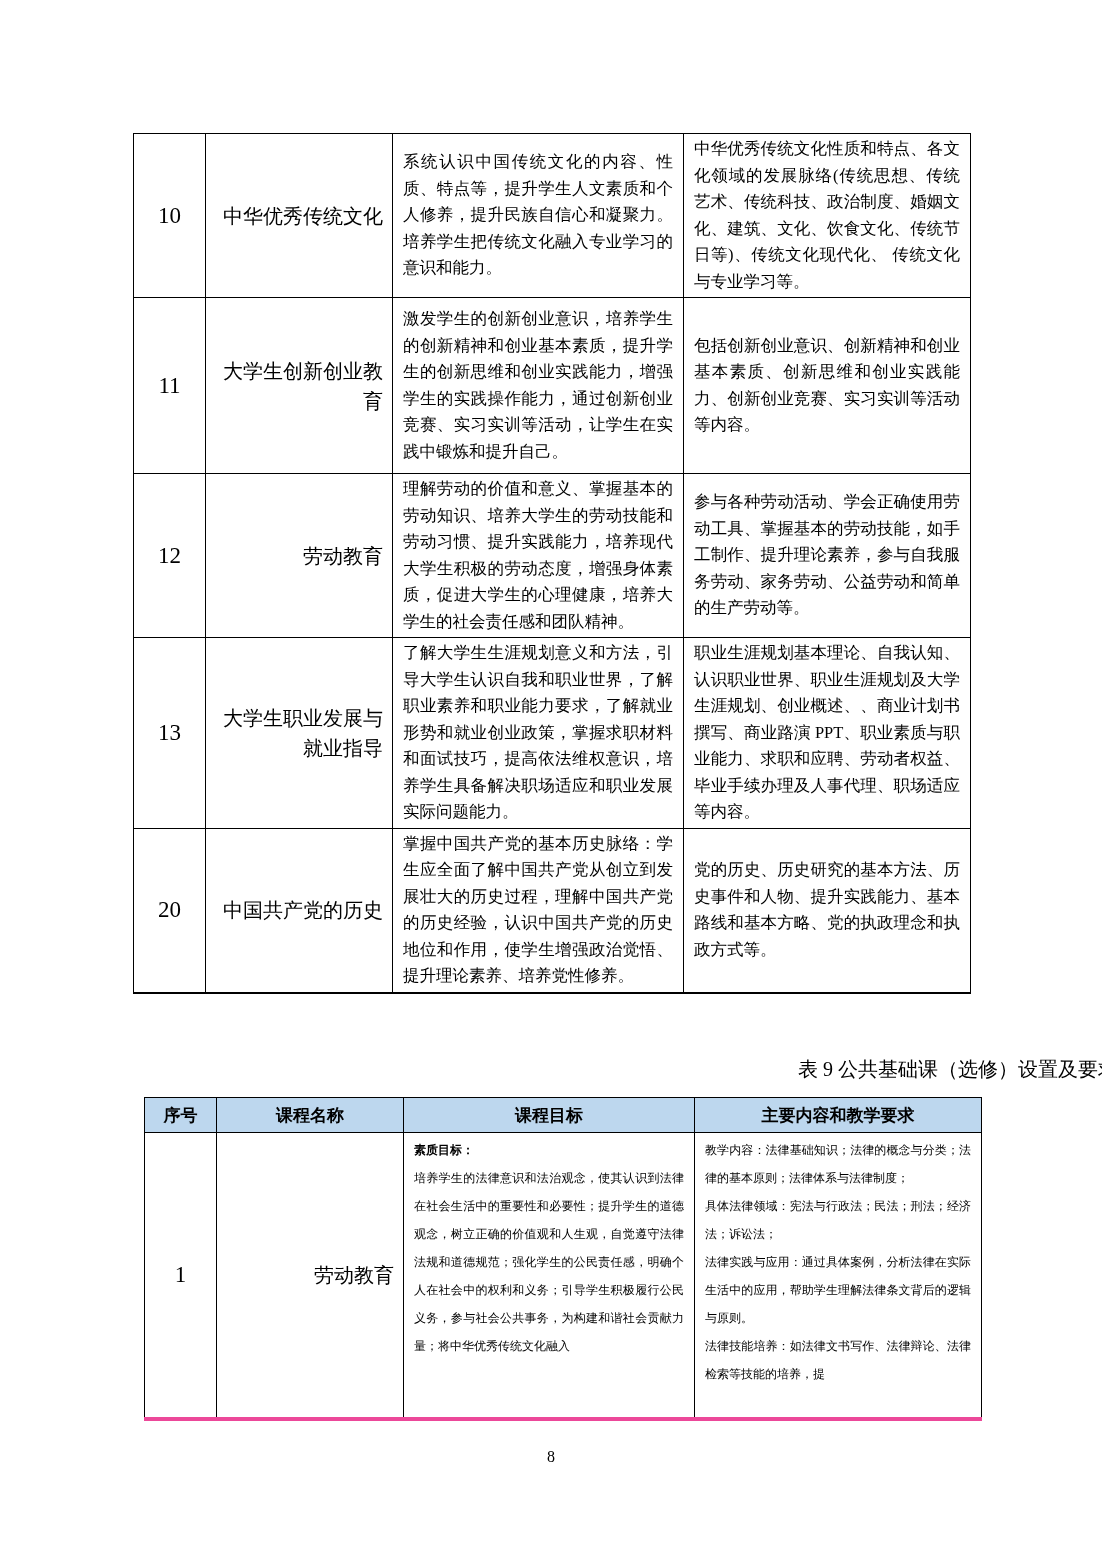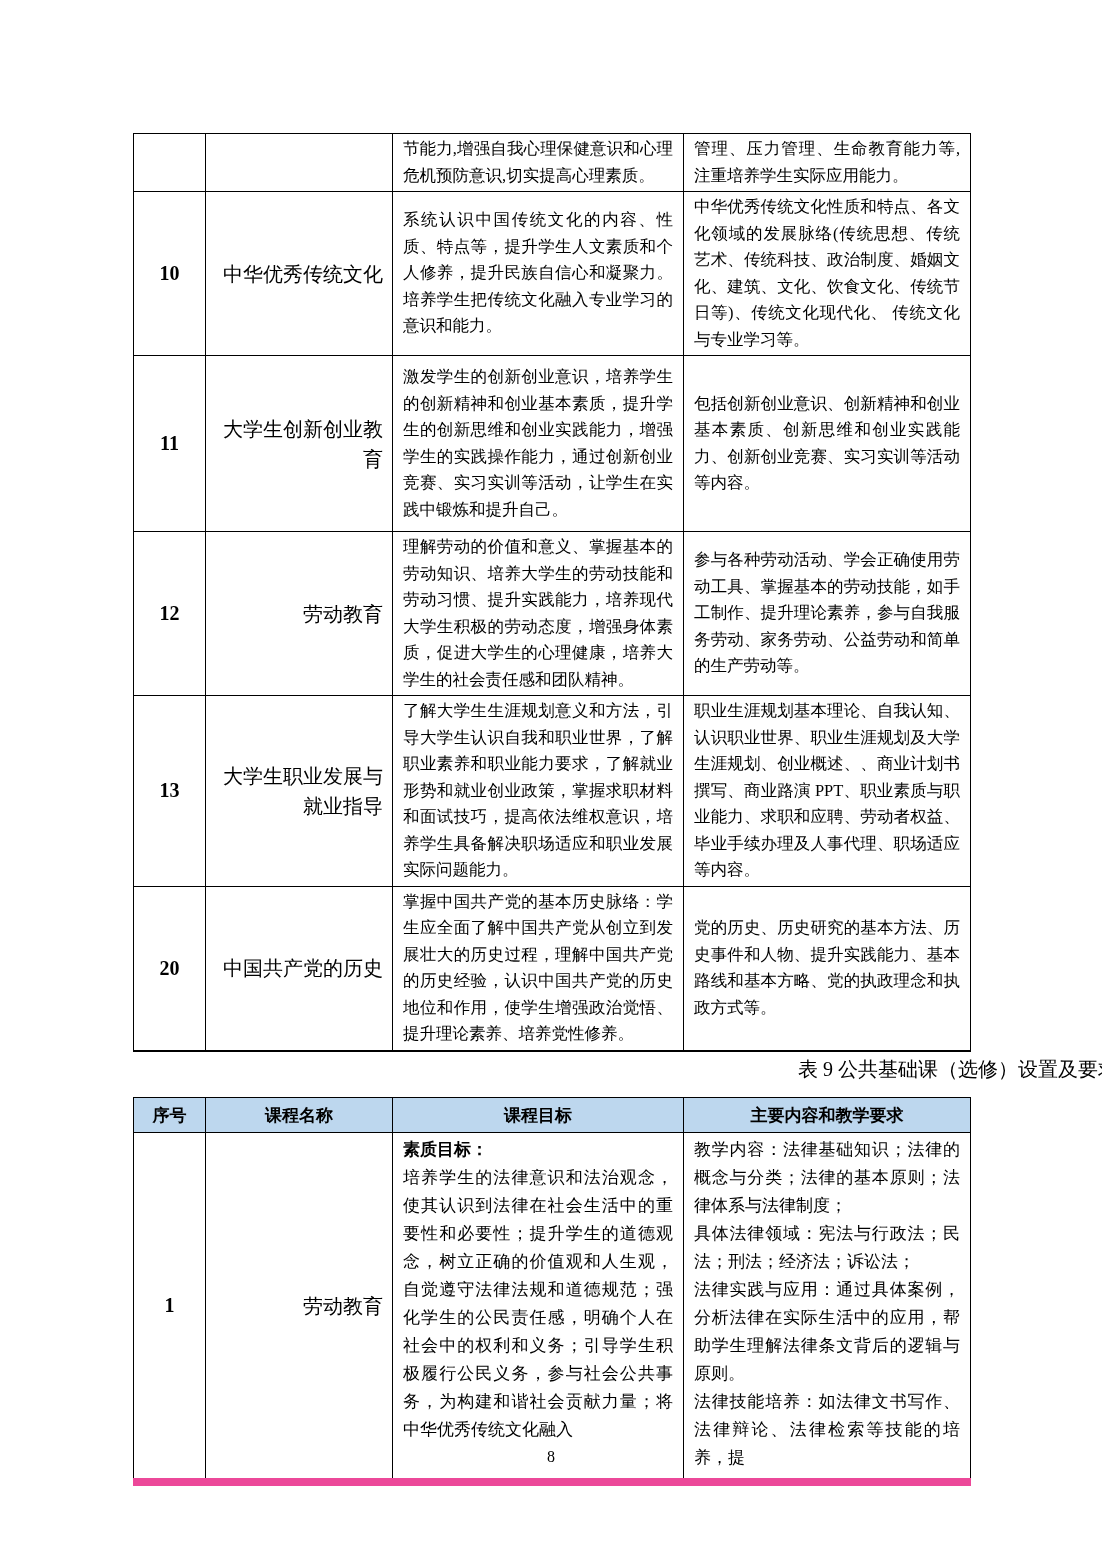--- a/index.html
+++ b/index.html
@@ -14,27 +14,26 @@
   table{border-collapse:collapse;table-layout:fixed;}
   td,th{border:1px solid #000;overflow:hidden;}
 
   
   #table-continued{
     position:absolute;left:133px;top:133px;width:837px;
     border-bottom:2px solid #000;
   }
   
   #table9{
-    position:absolute;left:133px;top:1097px;width:837px;
-    border-bottom:8px solid #ec4899;
+    position:absolute;left:144px;top:1097px;width:837px;
+    border-bottom:4px solid #ec4899;
   }
   .cell-serial{
     text-align:center;vertical-align:middle;
-    font-size:20px;
-    font-weight:bold;
+    font-size:23px;
   }
   .cell-name{
     text-align:right;vertical-align:middle;
     font-size:20px;line-height:30px;padding:0 9px;
   }
   .cell-goal,.cell-content{
     text-align:justify;vertical-align:middle;
     font-size:16.5px;line-height:26.5px;
     padding:2px 10px;
   }
@@ -48,21 +47,21 @@
   #table9 th{
     background:#BDD7EE;
     font-family:"Liberation Sans","DejaVu Sans",sans-serif;
     font-weight:bold;font-size:17px;
     height:30px;text-align:center;vertical-align:middle;
     padding:2px 4px;
   }
   tr.t9-row{height:286px;}
   .t9-goal,.t9-content{
     vertical-align:top;text-align:justify;
-    font-size:17px;line-height:28px;
+    font-size:12px;line-height:28px;
     padding:3px 10px 6px 10px;
   }
   .goal-heading{
     font-family:"Liberation Sans","DejaVu Sans",sans-serif;
     font-weight:bold;
   }
   .table9-title{
     position:absolute;top:1056px;left:16px;width:100%;
     text-align:right;font-size:20px;
   }
@@ -77,26 +76,20 @@
 <div class="page">
 
   <table id="table-continued">
     <colgroup>
       <col style="width:72px">
         <col style="width:187px">
         <col style="width:291px">
         <col style="width:287px">
     </colgroup>
     <tbody>
-      <tr class="r-part">
-        <td class="cell-serial"></td>
-        <td class="cell-name"></td>
-        <td class="cell-goal">节能力,增强自我心理保健意识和心理危机预防意识,切实提高心理素质。</td>
-        <td class="cell-content">管理、压力管理、生命教育能力等,注重培养学生实际应用能力。</td>
-      </tr>
       <tr class="r10">
         <td class="cell-serial">10</td>
         <td class="cell-name">中华优秀传统文化</td>
         <td class="cell-goal">系统认识中国传统文化的内容、性质、特点等，提升学生人文素质和个人修养，提升民族自信心和凝聚力。培养学生把传统文化融入专业学习的意识和能力。</td>
         <td class="cell-content">中华优秀传统文化性质和特点、各文化领域的发展脉络(传统思想、传统艺术、传统科技、政治制度、婚姻文化、建筑、文化、饮食文化、传统节日等)、传统文化现代化、 传统文化与专业学习等。</td>
       </tr>
       <tr class="r11">
         <td class="cell-serial">11</td>
         <td class="cell-name">大学生创新创业教育</td>
         <td class="cell-goal">激发学生的创新创业意识，培养学生的创新精神和创业基本素质，提升学生的创新思维和创业实践能力，增强学生的实践操作能力，通过创新创业竞赛、实习实训等活动，让学生在实践中锻炼和提升自己。</td>

